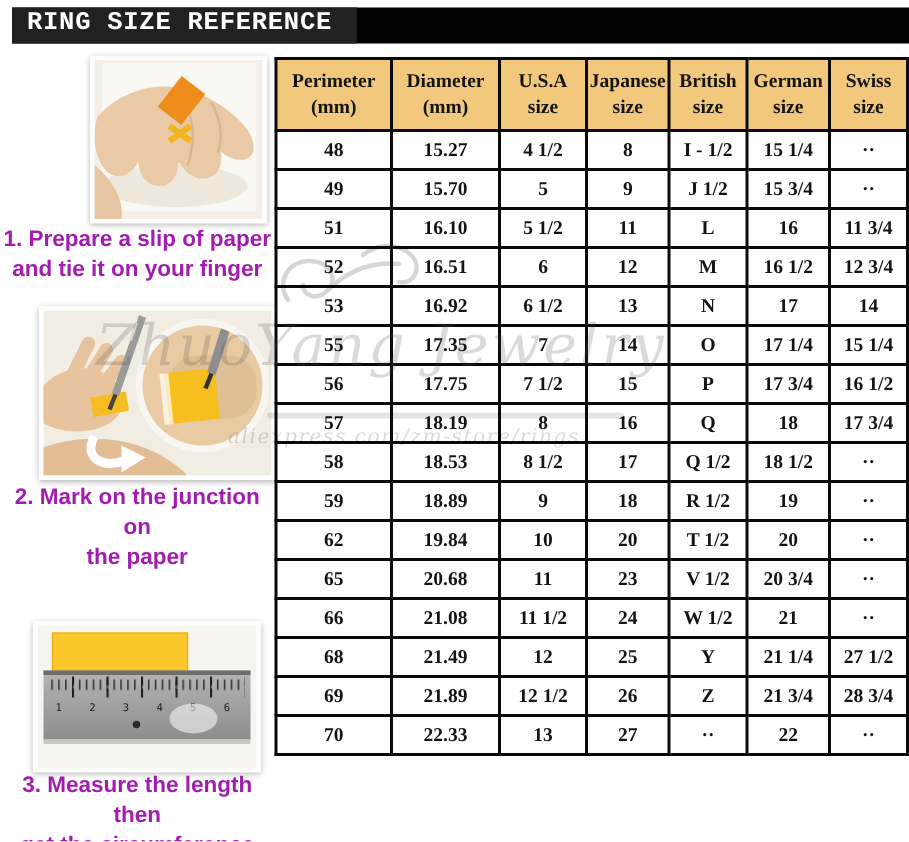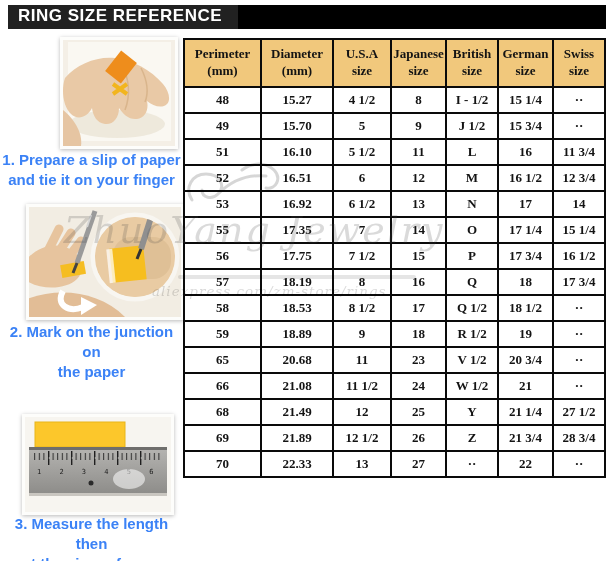--- a/index.html
+++ b/index.html
@@ -1,33 +1,33 @@
 <!DOCTYPE html>
 <html><head>
 <meta charset="utf-8">
 <style>
   html,body{margin:0;padding:0;background:#fff;}
   .stage{position:relative;width:606px;height:561px;background:#ffffff;overflow:hidden;
          font-family:"Liberation Sans",sans-serif;}
 
   
-  .titlebar{position:absolute;left:8px;top:5px;width:598px;height:24px;background:#000;}
+  .titlebar{position:absolute;left:8px;top:5px;width:598px;height:24px;background:#000;font-family:Liberation Mono, monospace;}
   .titlebar-seg{position:absolute;left:0;top:0;width:230px;height:100%;background:#212121;}
   .title-text{position:absolute;left:10px;top:1px;color:#fff;font-weight:bold;font-size:17px;
               letter-spacing:.5px;white-space:nowrap;}
 
   
   .photo{position:absolute;background:#fdfdfb;padding:3px;box-shadow:0 1px 4px rgba(0,0,0,.28);}
   .photo svg{display:block;}
   .photo1{left:60px;top:37px;}
   .photo2{left:26px;top:204px;}
   .photo3{left:22px;top:414px;}
 
   .caption{position:absolute;left:0;width:183px;text-align:center;font-size:15px;line-height:20px;
-           font-weight:600;color:#3b82f6;white-space:pre-line;}
+           font-weight:600;color:#a21caf;white-space:pre-line;}
   .cap1{top:150px;}
   .cap2{top:322px;}
   .cap3{top:514px;}
 
   
   .ring-table{position:absolute;left:183px;top:38px;width:421px;border-collapse:collapse;
               table-layout:fixed;}
   .ring-table th,.ring-table td{border:2px solid #0a0a0a;text-align:center;vertical-align:middle;
               font-family:"Liberation Serif",serif;font-weight:bold;color:#141414;padding:0 1px;}
   .ring-table th{background:#f1c87c;height:46px;font-size:13px;line-height:1.3;}
@@ -237,20 +237,29 @@
         <tr>
           <td>59</td>
           <td>18.89</td>
           <td>9</td>
           <td>18</td>
           <td>R 1/2</td>
           <td>19</td>
           <td>··</td>
         </tr>
         <tr>
+          <td>62</td>
+          <td>19.84</td>
+          <td>10</td>
+          <td>20</td>
+          <td>T 1/2</td>
+          <td>20</td>
+          <td>··</td>
+        </tr>
+        <tr>
           <td>65</td>
           <td>20.68</td>
           <td>11</td>
           <td>23</td>
           <td>V 1/2</td>
           <td>20 3/4</td>
           <td>··</td>
         </tr>
         <tr>
           <td>66</td>

